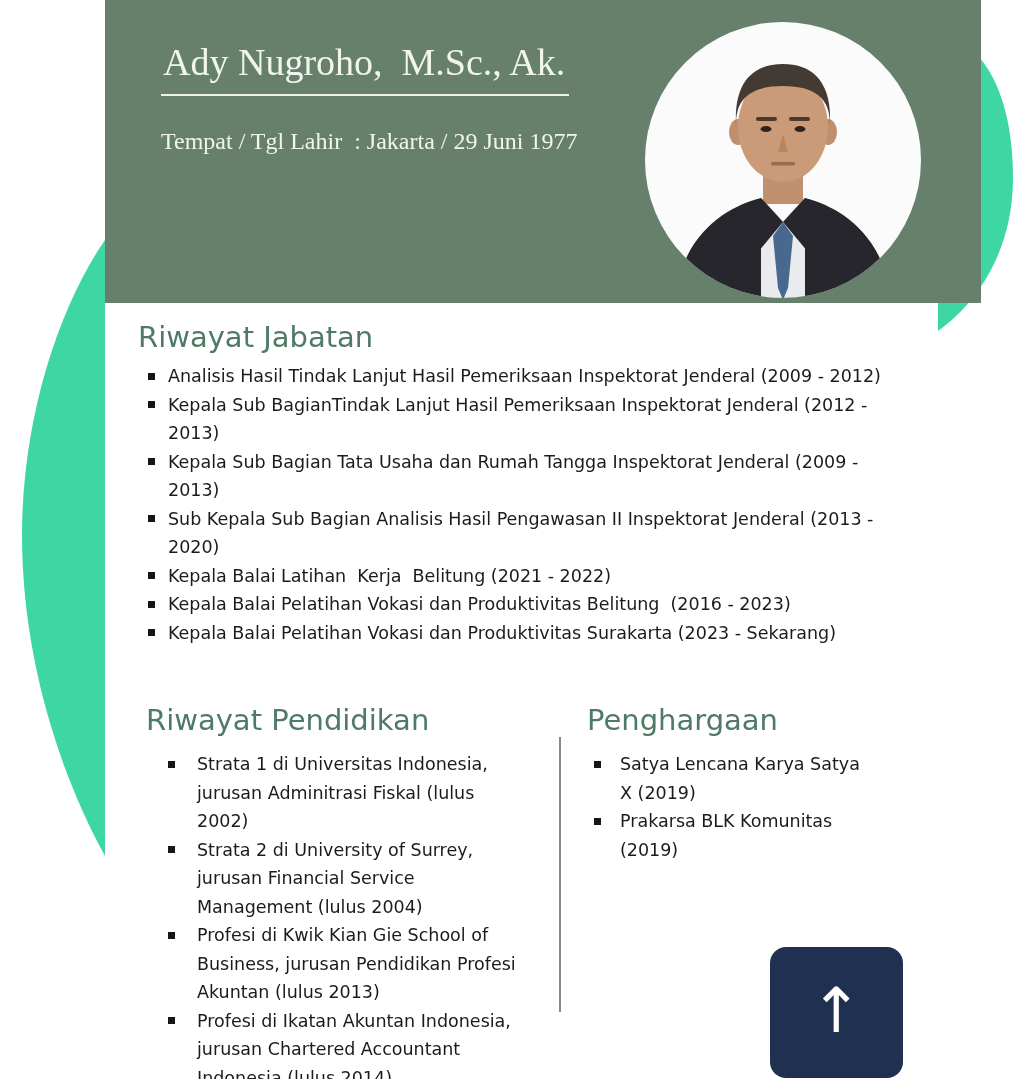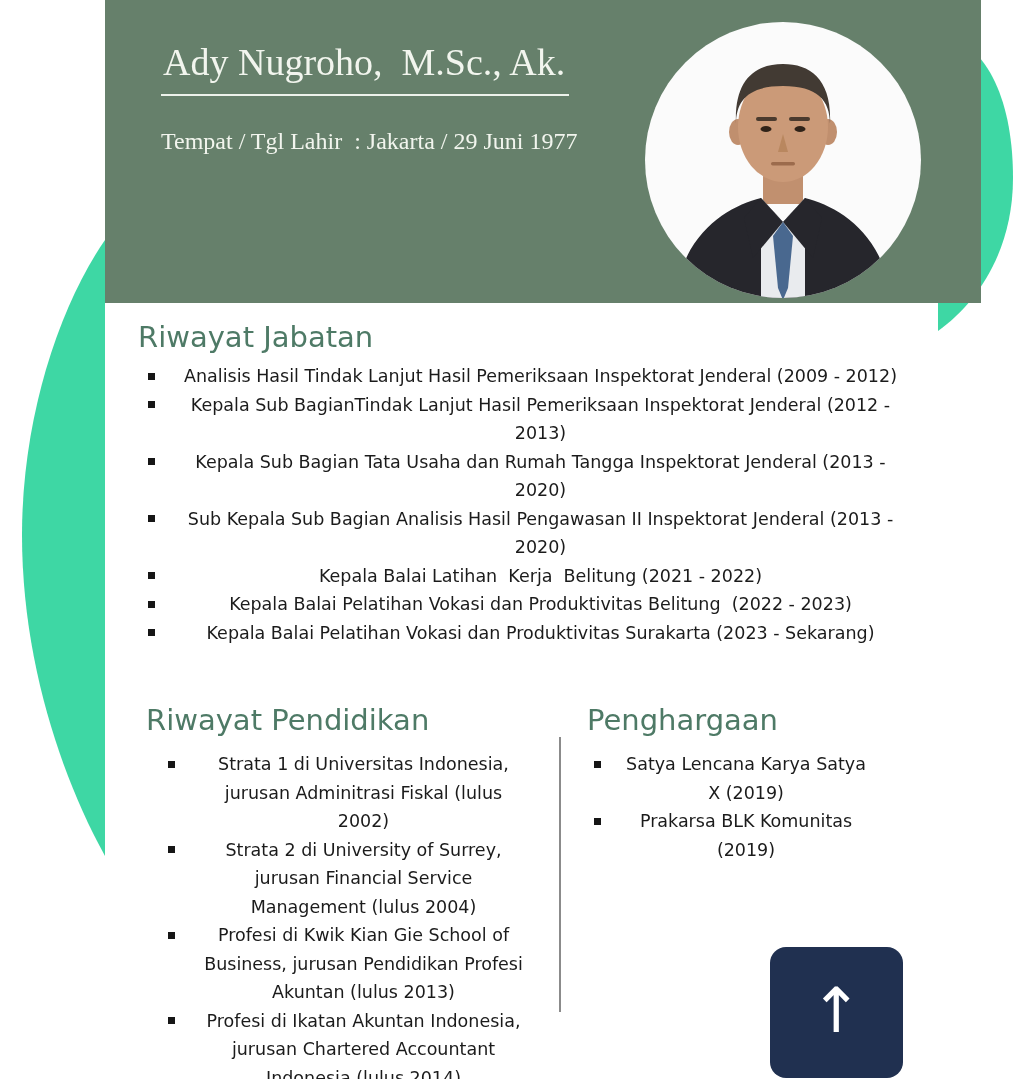--- a/index.html
+++ b/index.html
@@ -27,21 +27,21 @@
   }
   .photo { position:absolute; left:540px; top:22px; width:276px; height:276px; }
 
   
   .section { position:absolute; z-index:2; }
   .sec-title {
     font-size:29px; font-weight:normal; line-height:35px;
     color:var(--heading_green,#4e7a66); letter-spacing:0px;
   }
   ul.blist { list-style:none; margin:0; padding:0; }
-  ul.blist li { display:flex; align-items:flex-start; line-height:28.5px;text-align:center; }
+  ul.blist li { display:flex; align-items:flex-start; line-height:28.5px; }
   .bullet {
     flex:0 0 auto; width:7px; height:7px; margin-top:10.5px;
     background:#161616;
   }
   .item-text { flex:1 1 auto; font-size:17.5px; white-space:pre-wrap; }
 
   #sec-jabatan   { left:138px; top:320px; width:800px; }
   #sec-jabatan ul { margin:7px 0 0 10px; width:765px; }
   #sec-jabatan .bullet { margin-right:13px; }
 
@@ -121,37 +121,37 @@
           <span class="item-text">Analisis Hasil Tindak Lanjut Hasil Pemeriksaan Inspektorat Jenderal (2009 - 2012)</span>
         </li>
 
         <li>
           <span class="bullet"></span>
           <span class="item-text">Kepala Sub BagianTindak Lanjut Hasil Pemeriksaan Inspektorat Jenderal (2012 - 2013)</span>
         </li>
 
         <li>
           <span class="bullet"></span>
-          <span class="item-text">Kepala Sub Bagian Tata Usaha dan Rumah Tangga Inspektorat Jenderal (2013 - 2020)</span>
+          <span class="item-text">Kepala Sub Bagian Tata Usaha dan Rumah Tangga Inspektorat Jenderal (2009 - 2013)</span>
         </li>
 
         <li>
           <span class="bullet"></span>
           <span class="item-text">Sub Kepala Sub Bagian Analisis Hasil Pengawasan II Inspektorat Jenderal (2013 - 2020)</span>
         </li>
 
 
         <li>
           <span class="bullet"></span>
           <span class="item-text">Kepala Balai Latihan  Kerja  Belitung (2021 - 2022)</span>
         </li>
 
         <li>
           <span class="bullet"></span>
-          <span class="item-text">Kepala Balai Pelatihan Vokasi dan Produktivitas Belitung  (2022 - 2023)</span>
+          <span class="item-text">Kepala Balai Pelatihan Vokasi dan Produktivitas Belitung  (2016 - 2023)</span>
         </li>
 
         <li>
           <span class="bullet"></span>
           <span class="item-text">Kepala Balai Pelatihan Vokasi dan Produktivitas Surakarta (2023 - Sekarang)</span>
         </li>
       </ul>
   </div>
 
   <div class="section" id="sec-pendidikan">

